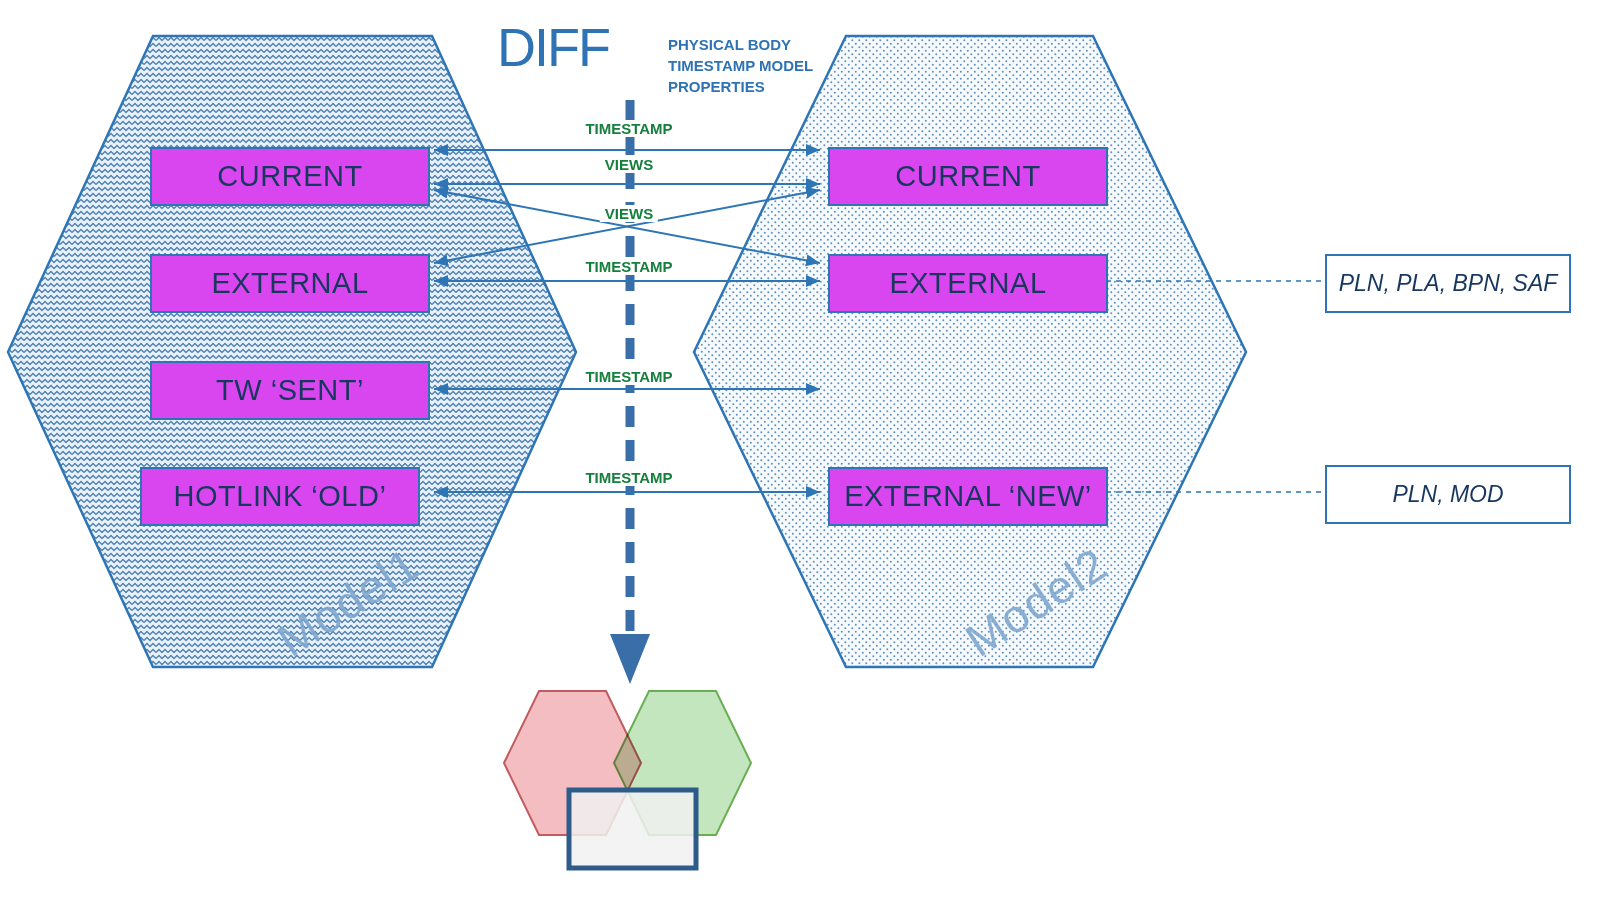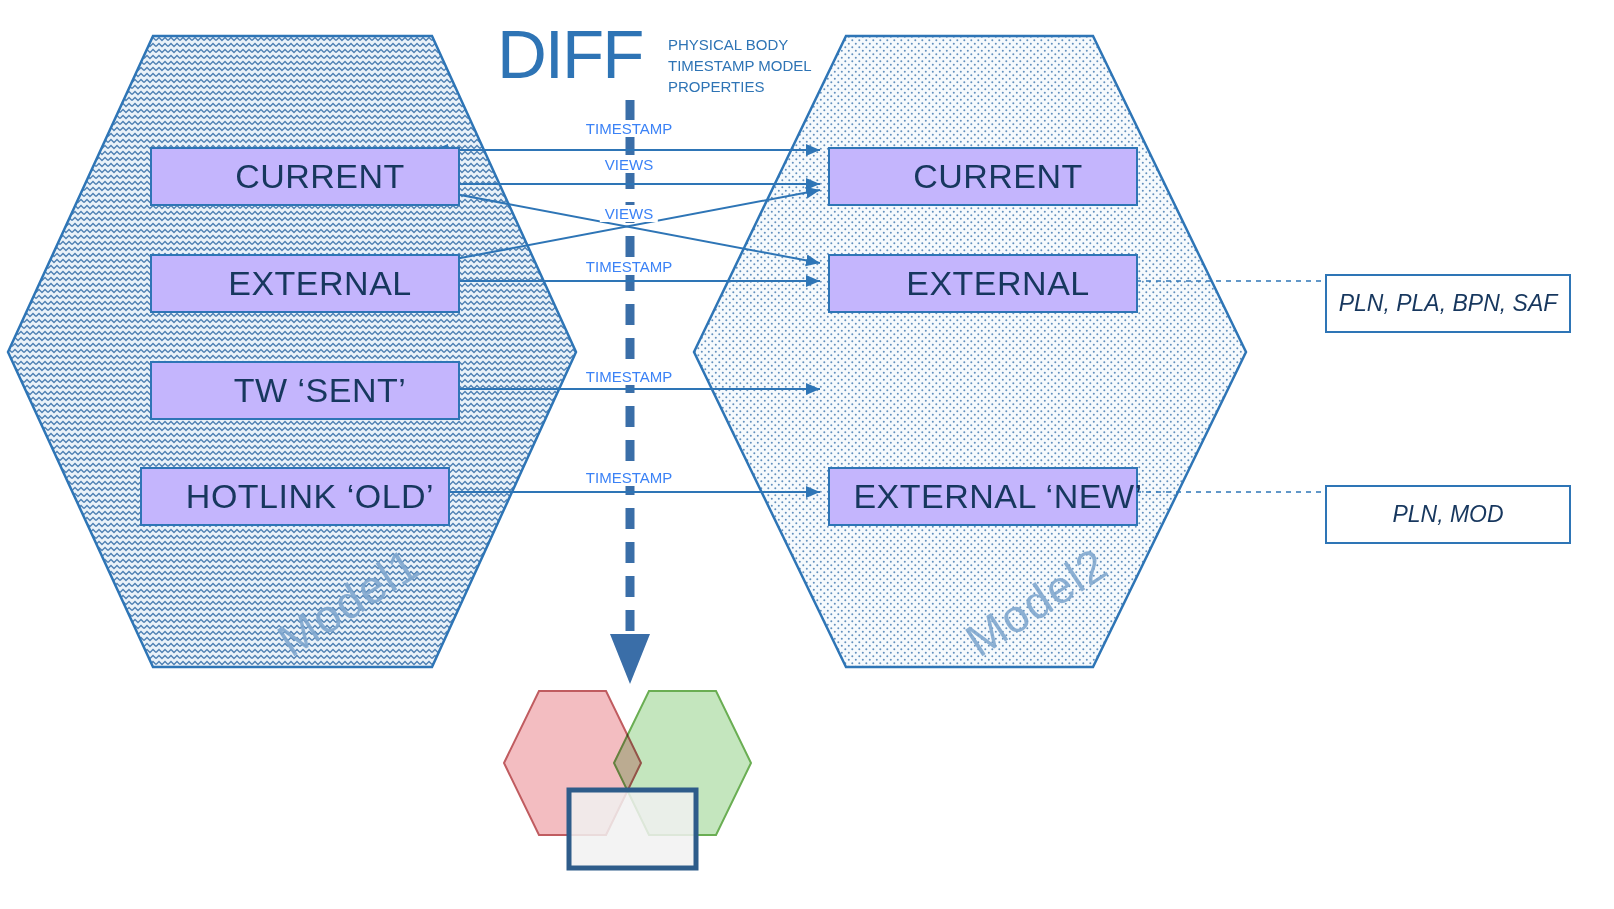--- a/index.html
+++ b/index.html
@@ -4,40 +4,40 @@
 <style>
   html,body{margin:0;padding:0}
   body{
     width:1614px;height:909px;position:relative;overflow:hidden;
     background:#ffffff;font-family:"Liberation Sans",sans-serif;
   }
   #stage{position:absolute;left:0;top:0;width:1614px;height:909px}
   #bg{position:absolute;left:0;top:0;z-index:1}
 
   .box{
-    position:absolute;width:276px;height:55px;background:#c4b5fd;
+    position:absolute;width:276px;height:55px;background:#d946ef;
     border:2px solid #2E75B6;display:flex;align-items:center;justify-content:center;
-    font-size:34px;color:#17375E;z-index:2;letter-spacing:.5px;white-space:nowrap;padding-left:30px;
+    font-size:29px;color:#17375E;z-index:2;letter-spacing:.5px;white-space:nowrap;
   }
   .ann{
     position:absolute;left:1325px;width:242px;height:55px;background:#fff;
     border:2px solid #2E75B6;display:flex;align-items:center;justify-content:center;
-    font-size:23px;font-style:italic;color:#17375E;z-index:2;white-space:nowrap;margin-top:20px;
+    font-size:23px;font-style:italic;color:#17375E;z-index:2;white-space:nowrap;
   }
   .alabel{
     position:absolute;left:629px;transform:translateX(-50%);
-    background:#fff;padding:0 5px;font-size:15px;font-weight:normal;color:#3b82f6;
+    background:#fff;padding:0 5px;font-size:15px;font-weight:bold;color:#15803d;
     z-index:3;white-space:nowrap;line-height:17px;
   }
   #diff-title{
-    position:absolute;left:497px;top:20px;font-size:69px;line-height:1;
+    position:absolute;left:497px;top:20px;font-size:54px;line-height:1;
     letter-spacing:-2px;color:#2E74B5;z-index:3;
   }
   #diff-subtitle{
-    position:absolute;left:668px;top:34px;font-size:15px;font-weight:normal;
+    position:absolute;left:668px;top:34px;font-size:15px;font-weight:bold;
     color:#2E74B5;line-height:21px;z-index:3;
   }
   .model-label{
     position:absolute;font-size:46px;color:#7EA6CE;opacity:.88;
     transform:rotate(-33deg);z-index:2;letter-spacing:1px;white-space:nowrap;
   }
 </style>
 </head>
 <body>
 

